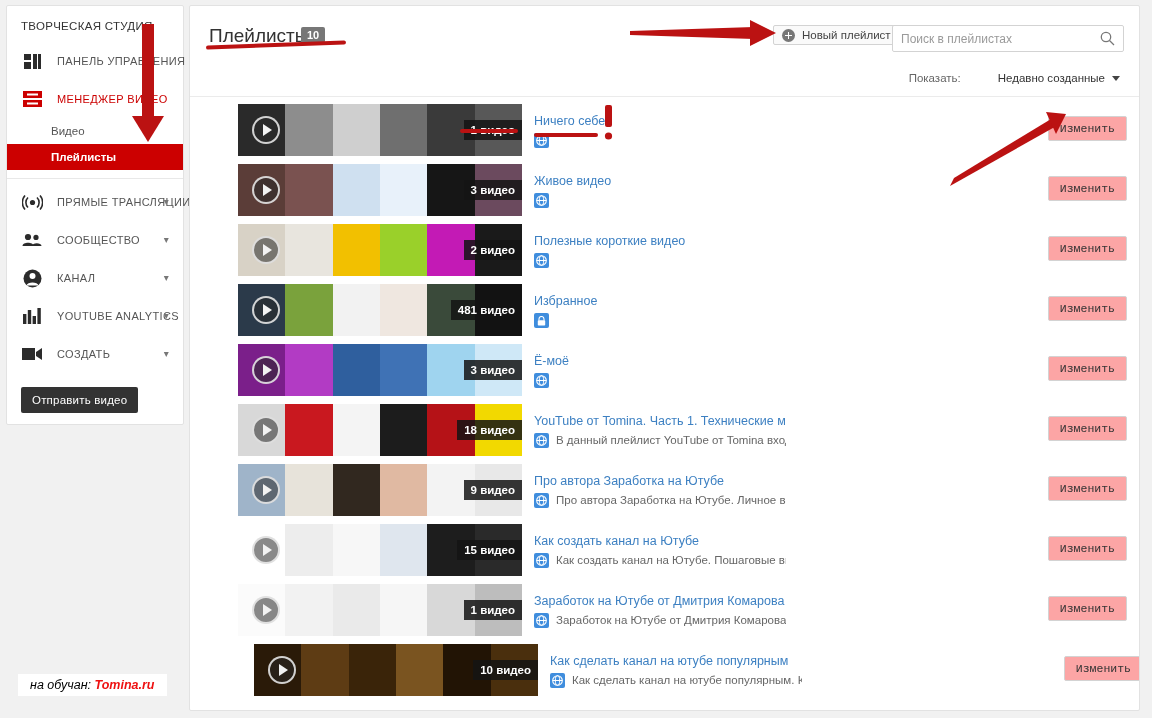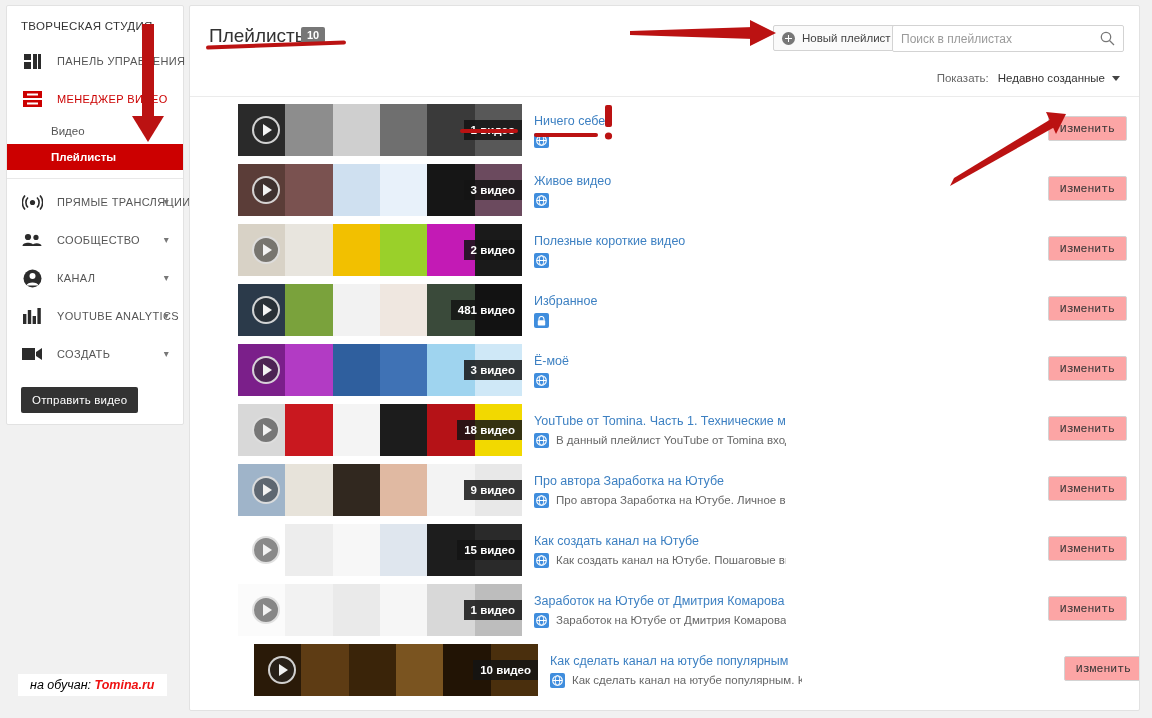--- a/index.html
+++ b/index.html
@@ -85,21 +85,21 @@
     font-size: 19px; color: #333; font-weight: 400;
   }
   #title-count {
     position: absolute; left: 111px; top: 21px;
     background: #777; color: #fff;
     font-size: 11px; font-weight: bold;
     padding: 2px 6px; border-radius: 2px;
   }
   #new-playlist-btn {
     position: absolute; left: 583px; top: 19px;
-    height: 26px; display: flex; align-items: center;
+    height: 20px; display: flex; align-items: center;
     padding: 0 10px 0 8px;
     border: 1px solid #d3d3d3; background: #fafafa;
     border-radius: 2px; font-size: 11.5px; color: #444;
     cursor: pointer;
   }
   .plus-circle {
     width: 13px; height: 13px; border-radius: 50%;
     background: #777; margin-right: 7px;
     position: relative; flex: 0 0 13px;
   }
@@ -126,21 +126,21 @@
     position: absolute; right: 8px; top: 5px;
     width: 15px; height: 15px; cursor: pointer;
   }
 
   #show-row {
     position: absolute; right: 19px; top: 66px;
     display: flex; align-items: center; font-size: 11.5px;
   }
   #show-label { color: #666; margin-right: 9px; }
   #sort-select {
-    color: #333; cursor: pointer; display: flex; align-items: center;
+    color: #333; cursor: pointer; display: flex; align-items: center; margin-left: 28px;
   }
   #sort-select .caret {
     margin-left: 7px; border-left: 4px solid transparent;
     border-right: 4px solid transparent; border-top: 5px solid #444;
   }
 
   
   #rows { position: relative; }
   .row { position: relative; height: 60px; margin-bottom: 0; }
   .thumb {

